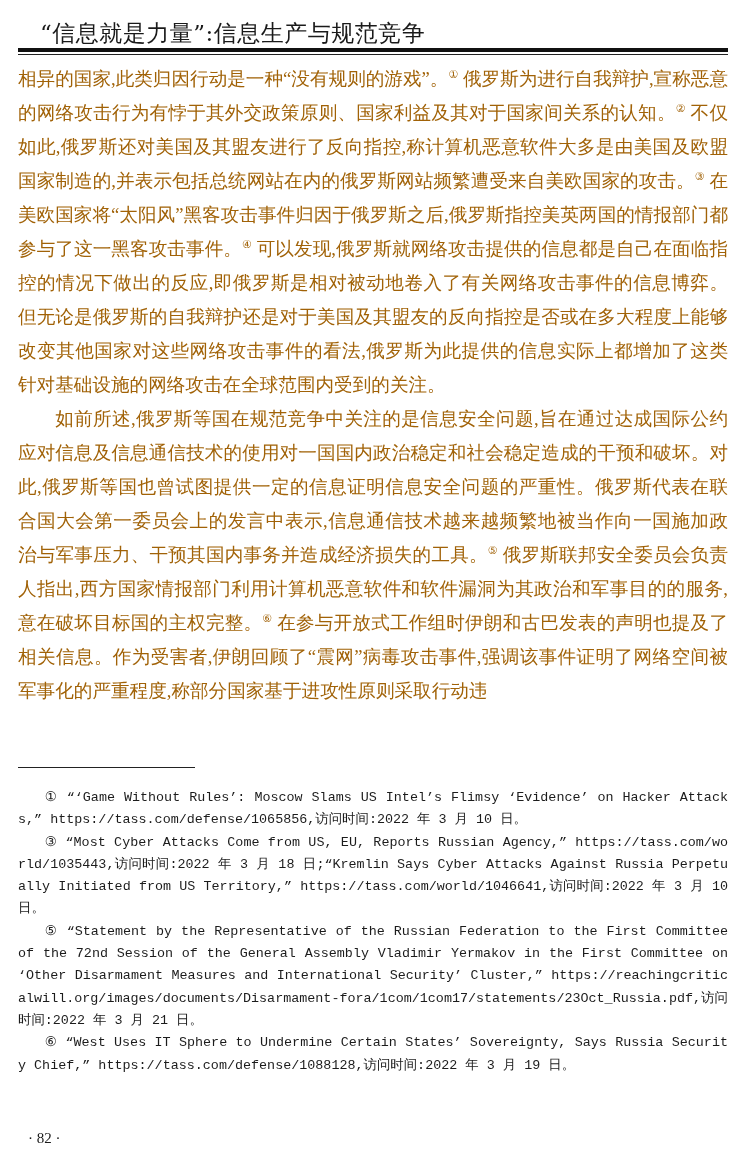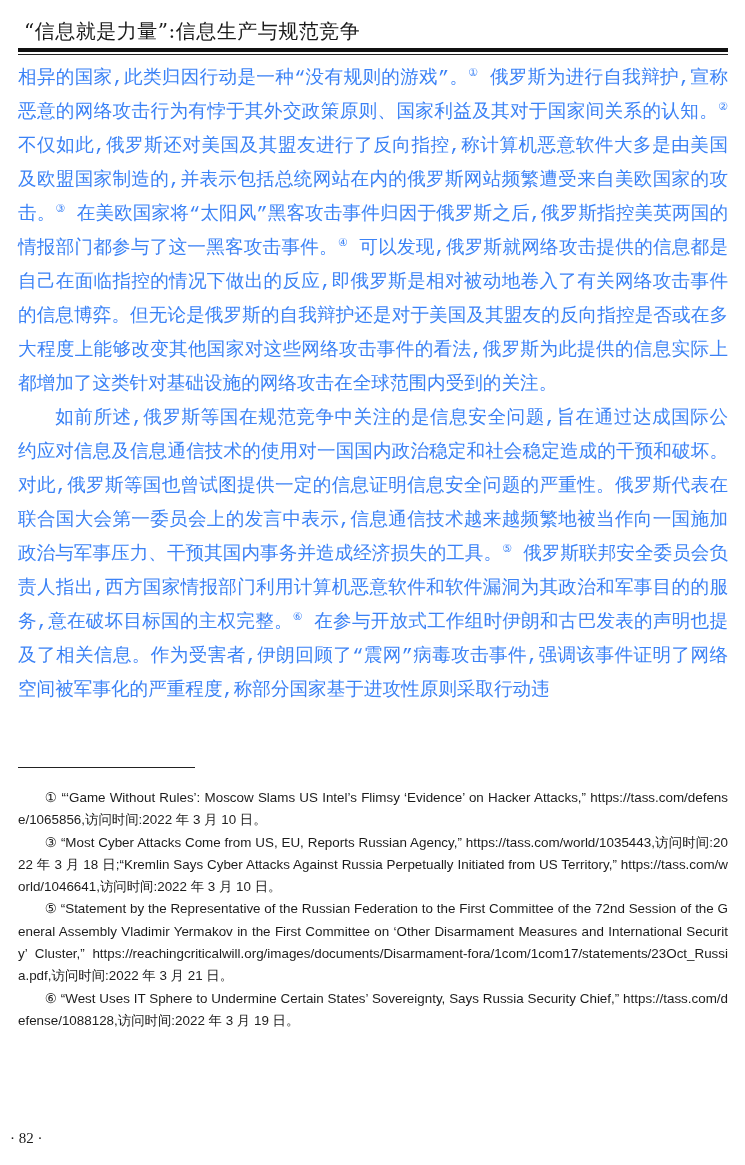--- a/index.html
+++ b/index.html
@@ -1,45 +1,45 @@
 <!DOCTYPE html>
 <html><head>
 <meta charset="utf-8">
 <style>
   html, body { margin: 0; padding: 0; background: #ffffff; }
   body { width: 745px; height: 1165px; position: relative; overflow: hidden; color: #1a1a1a; }
   .page { position: absolute; left: 0; top: 0; width: 745px; height: 1165px; }
 
   .running-head {
-    position: absolute; left: 24px; top: 18px; width: 700px;
-    font-family: "DejaVu Serif", serif; font-size: 20px; letter-spacing: 0.5px; color: #1a1a1a;
+    position: absolute; left: 40px; top: 18px; width: 700px;
+    font-family: "DejaVu Serif", serif; font-size: 23px; letter-spacing: 0.5px; color: #1a1a1a;
   }
   .rule-thick { position: absolute; left: 18px; top: 48px; width: 710px; height: 4px; background: #111; }
   .rule-thin  { position: absolute; left: 18px; top: 54px; width: 710px; height: 1px; background: #222; }
 
   .body-text {
     position: absolute; left: 18px; top: 62px; width: 710px;
-    font-family: Liberation Mono, monospace; font-size: 18.6px; line-height: 34px;
-    text-align: justify; color: #3b82f6;
+    font-family: Liberation Serif, serif; font-size: 18.6px; line-height: 34px;
+    text-align: justify; color: #a16207;
   }
   .body-text p { margin: 0; }
   .body-text p.indent { text-indent: 2em; }
   sup.fn { font-size: 11px; vertical-align: 7px; line-height: 0; }
 
   .fn-rule { position: absolute; left: 18px; top: 767px; width: 177px; height: 1px; background: #222; }
 
   .footnotes {
     position: absolute; left: 18px; top: 787px; width: 710px;
-    font-family: Liberation Sans, sans-serif; font-size: 13.4px; line-height: 22.3px;
+    font-family: Liberation Mono, monospace; font-size: 13.4px; line-height: 22.3px;
     text-align: justify; color: #1c1c1c;
   }
   .footnotes p { margin: 0; text-indent: 2em; word-break: break-all; }
 
   .folio {
-    position: absolute; left: 10px; top: 1130px;
+    position: absolute; left: 28px; top: 1130px;
     font-family: "Liberation Serif", serif; font-size: 15px; color: #1a1a1a; text-align: center;
   }
 </style>
 </head>
 <body>
 
 <div class="page">
 
   <div class="running-head">“信息就是力量”:信息生产与规范竞争</div>
   <div class="rule-thick"></div>

